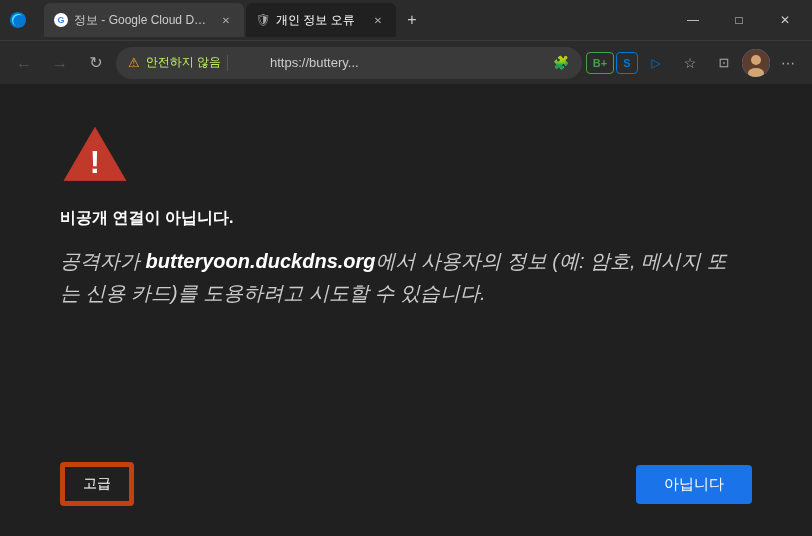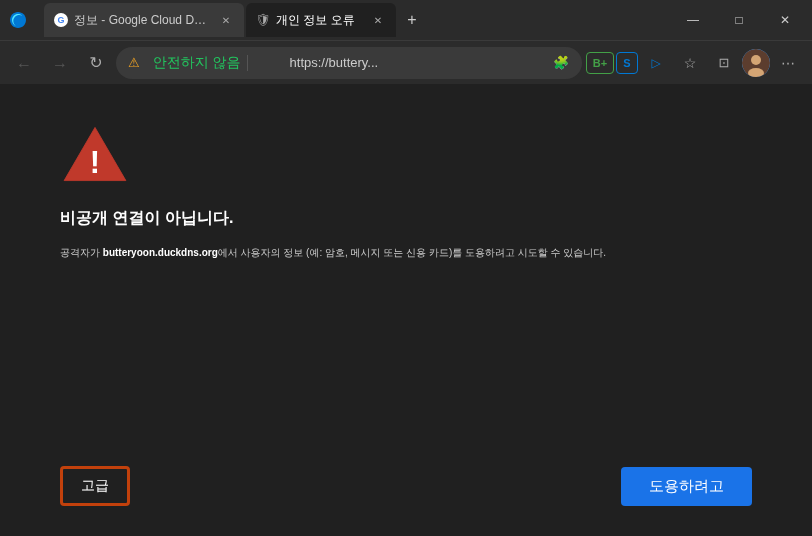--- a/index.html
+++ b/index.html
@@ -126,24 +126,23 @@
       color: #fff;
       cursor: text;
     }
     .security-icon {
       color: #f5a623;
       font-size: 13px;
       display: flex;
       align-items: center;
     }
     .security-text {
-      color: #22c55e;
-      font-size: 14px;
+      color: #bef264;
+      font-size: 12px;
       white-space: nowrap;
-      margin-left: 7px;
     }
     .divider-v {
       width: 1px;
       height: 16px;
       background: #555;
     }
     .url-text {
       flex: 1;
       overflow: hidden;
       text-overflow: ellipsis;
@@ -197,44 +196,45 @@
       height: 60px;
       margin-bottom: 20px;
     }
     .error-title {
       font-size: 16px;
       font-weight: bold;
       color: #fff;
       margin-bottom: 16px;
     }
     .error-desc {
-      font-size: 10px;
+      font-size: 20px;
       color: #ccc;
       line-height: 1.6;
       margin-bottom: 21px;
       max-width: 680px;
+      font-style: italic;
     }
     .error-desc strong {
       color: #fff;
       font-weight: bold;
     }
     .error-code {
       font-size: 12px;
       color: #6a6a6a;
       margin-top: 10px;
     }
     .footer-buttons {
       display: flex;
       justify-content: space-between;
       align-items: center;
       padding-top: 10px;
     }
     .btn-advanced {
       background: transparent;
-      border: 3px solid #c2410c;
+      border: 5px solid #c2410c;
       color: #fff;
       padding: 8px 18px;
       border-radius: 4px;
       font-size: 14px;
       cursor: pointer;
     }
     .btn-back {
       background: #1a73e8;
       border: none;
       color: #fff;
@@ -342,15 +342,15 @@
     <div class="error-title">비공개 연결이 아닙니다.</div>
 
     <div class="error-desc">
       <span>공격자가 </span><strong>butteryoon.duckdns.org</strong><span>에서 사용자의 정보 (예: 암호, 메시지 또는 신용 카드)를 도용하려고 시도할 수 있습니다.</span>
     </div>
 
   </div>
 
   <div class="footer-buttons">
     <button class="btn-advanced">고급</button>
-    <button class="btn-back">도용하려고</button>
+    <button class="btn-back">아닙니다</button>
   </div>
 </div>
 
 </body></html>

